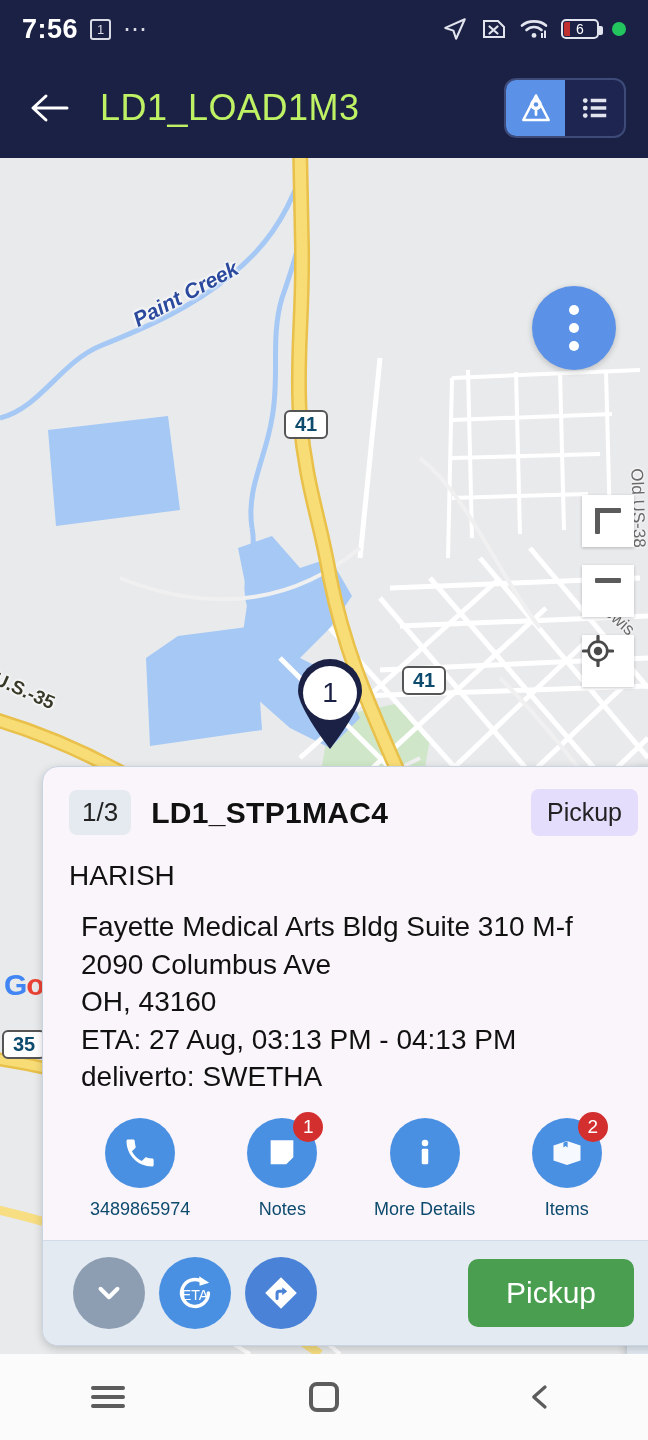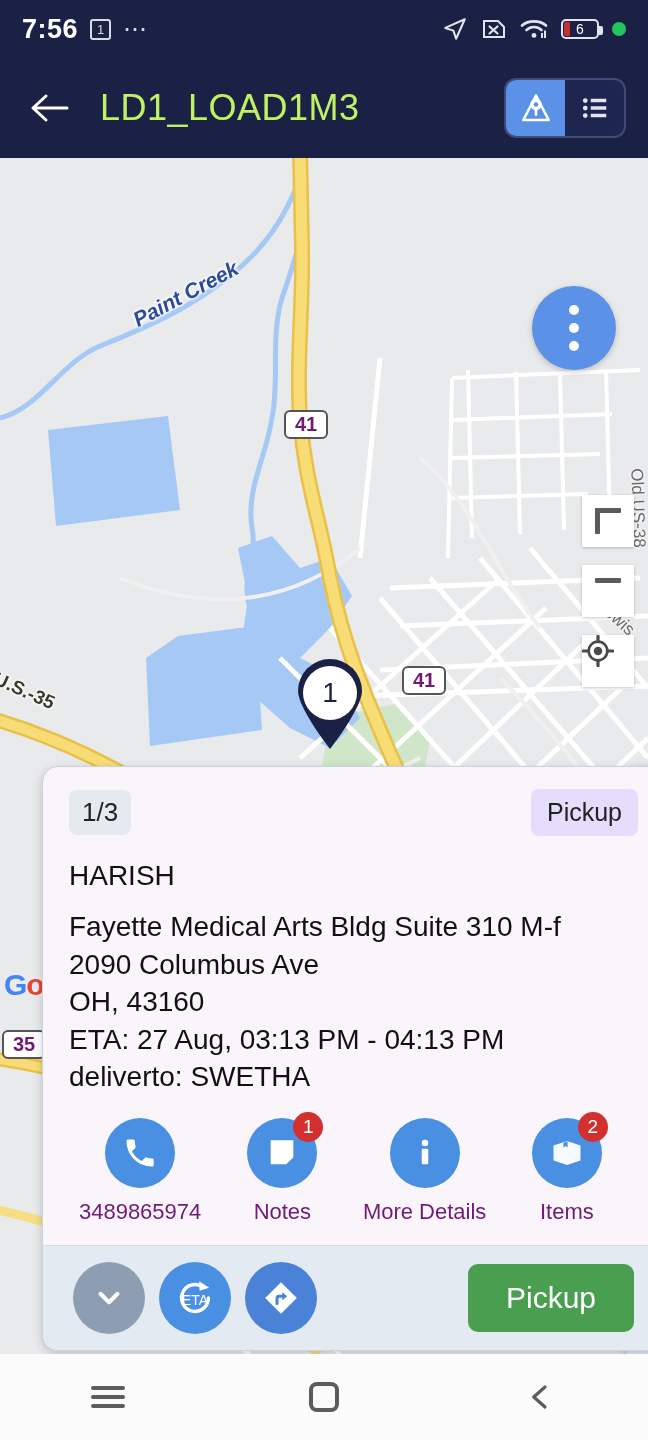--- a/index.html
+++ b/index.html
@@ -75,21 +75,21 @@
   .hwy-label {
     color:#3a3a2a; font-size:19px; font-weight:bold;
     text-shadow:0 0 4px #fff,0 0 4px #fff,0 0 3px #fff;
   }
   .street-label {
     color:#6b6b6b; font-size:17px;
     text-shadow:0 0 3px #fff,0 0 3px #fff;
   }
   .shield {
     position:absolute; background:#fff; border:2px solid #555; border-radius:6px;
-    color:#701a75; font-size:20px; font-weight:bold; padding:1px 9px;
+    color:#0c4a6e; font-size:20px; font-weight:bold; padding:1px 9px;
     text-align:center;
   }
 
   
   .fab-menu {
     position:absolute; right:32px; top:128px; width:84px; height:84px;
     border-radius:50%; background:#5b92e8; display:flex; flex-direction:column;
     align-items:center; justify-content:center; gap:8px; z-index:12;
     box-shadow:0 2px 6px rgba(0,0,0,.2);
   }
@@ -144,35 +144,35 @@
   .seq-badge {
     background:#e4eaf0; border-radius:8px; padding:7px 13px; color:#222;
     font-size:26px;
   }
   .stop-id { font-size:30px; font-weight:bold; color:#111; margin-left:20px; letter-spacing:.3px; }
   .type-badge {
     margin-left:auto; background:#e4ddfb; border-radius:8px; padding:9px 16px;
     color:#222; font-size:25px;
   }
   .consignee { font-size:28px; color:#111; margin-top:24px; }
-  .addr { margin-top:18px; }
+  .addr { margin-top:18px;margin-left:12px; }
   .addr div { font-size:28px; color:#111; line-height:1.2; margin-bottom:4px; }
 
   .actions { display:flex; margin-top:24px; padding-bottom:12px; }
   .action { flex:1; display:flex; flex-direction:column; align-items:center; }
   .action-circle {
     width:70px; height:70px; border-radius:50%; background:#4a90e2;
     display:flex; align-items:center; justify-content:center; position:relative;
   }
   .badge-count {
     position:absolute; right:-6px; top:-6px; min-width:30px; height:30px;
     border-radius:15px; background:#d32f2f; color:#fff; font-size:19px;
     display:flex; align-items:center; justify-content:center; padding:0 6px;
   }
-  .action-label { font-size:22px; color:#701a75; margin-top:11px; }
+  .action-label { font-size:18px; color:#0c4a6e; margin-top:11px; }
 
   .card-footer {
     background:#e3eaf2; display:flex; align-items:center; padding:16px 30px;
     gap:14px; border-top:1px solid #d2dce8;
   }
   .fbtn {
     width:72px; height:72px; border-radius:50%; display:flex;
     align-items:center; justify-content:center;
   }
   .fbtn.gray { background:#8d9eb3; }
@@ -355,20 +355,21 @@
     <div style="height:120px;"></div>
   </div>
   <div class="card-footer" style="height:112px;"></div>
 </div>
 
 <div class="card">
   <div class="card-body">
 
     <div class="card-head">
       <div class="seq-badge">1/3</div>
+      <div class="stop-id">LD1_STP1MAC4</div>
       <div class="type-badge">Pickup</div>
     </div>
 
     <div class="consignee">HARISH</div>
 
     <div class="addr">
       <div>Fayette Medical Arts Bldg Suite 310 M-f</div>
       <div>2090 Columbus Ave</div>
       <div>OH, 43160</div>
       <div>ETA: 27 Aug, 03:13 PM - 04:13 PM</div>

